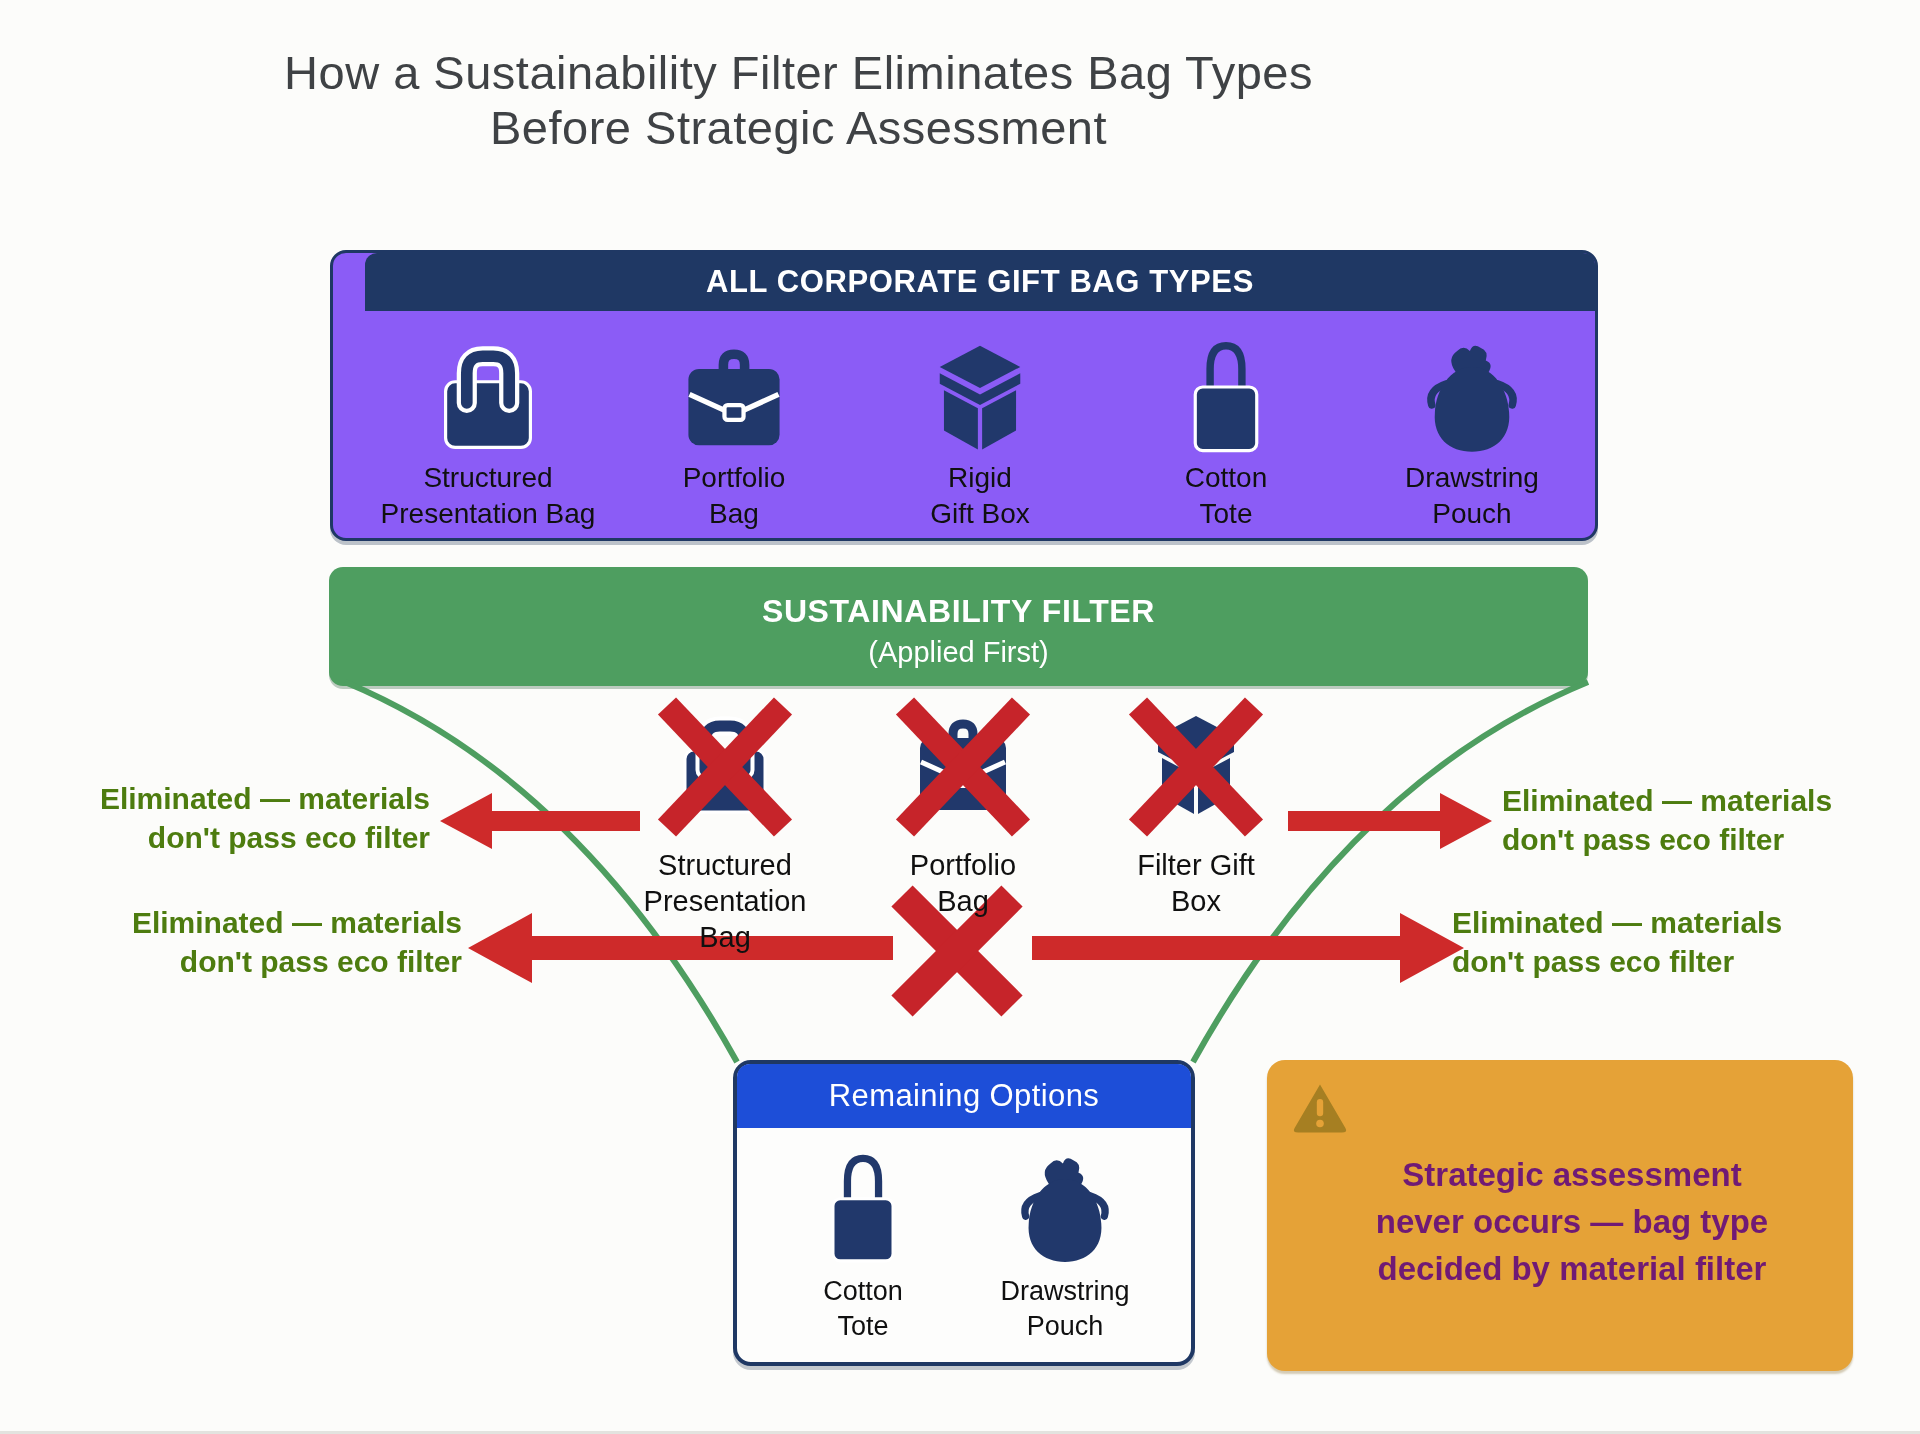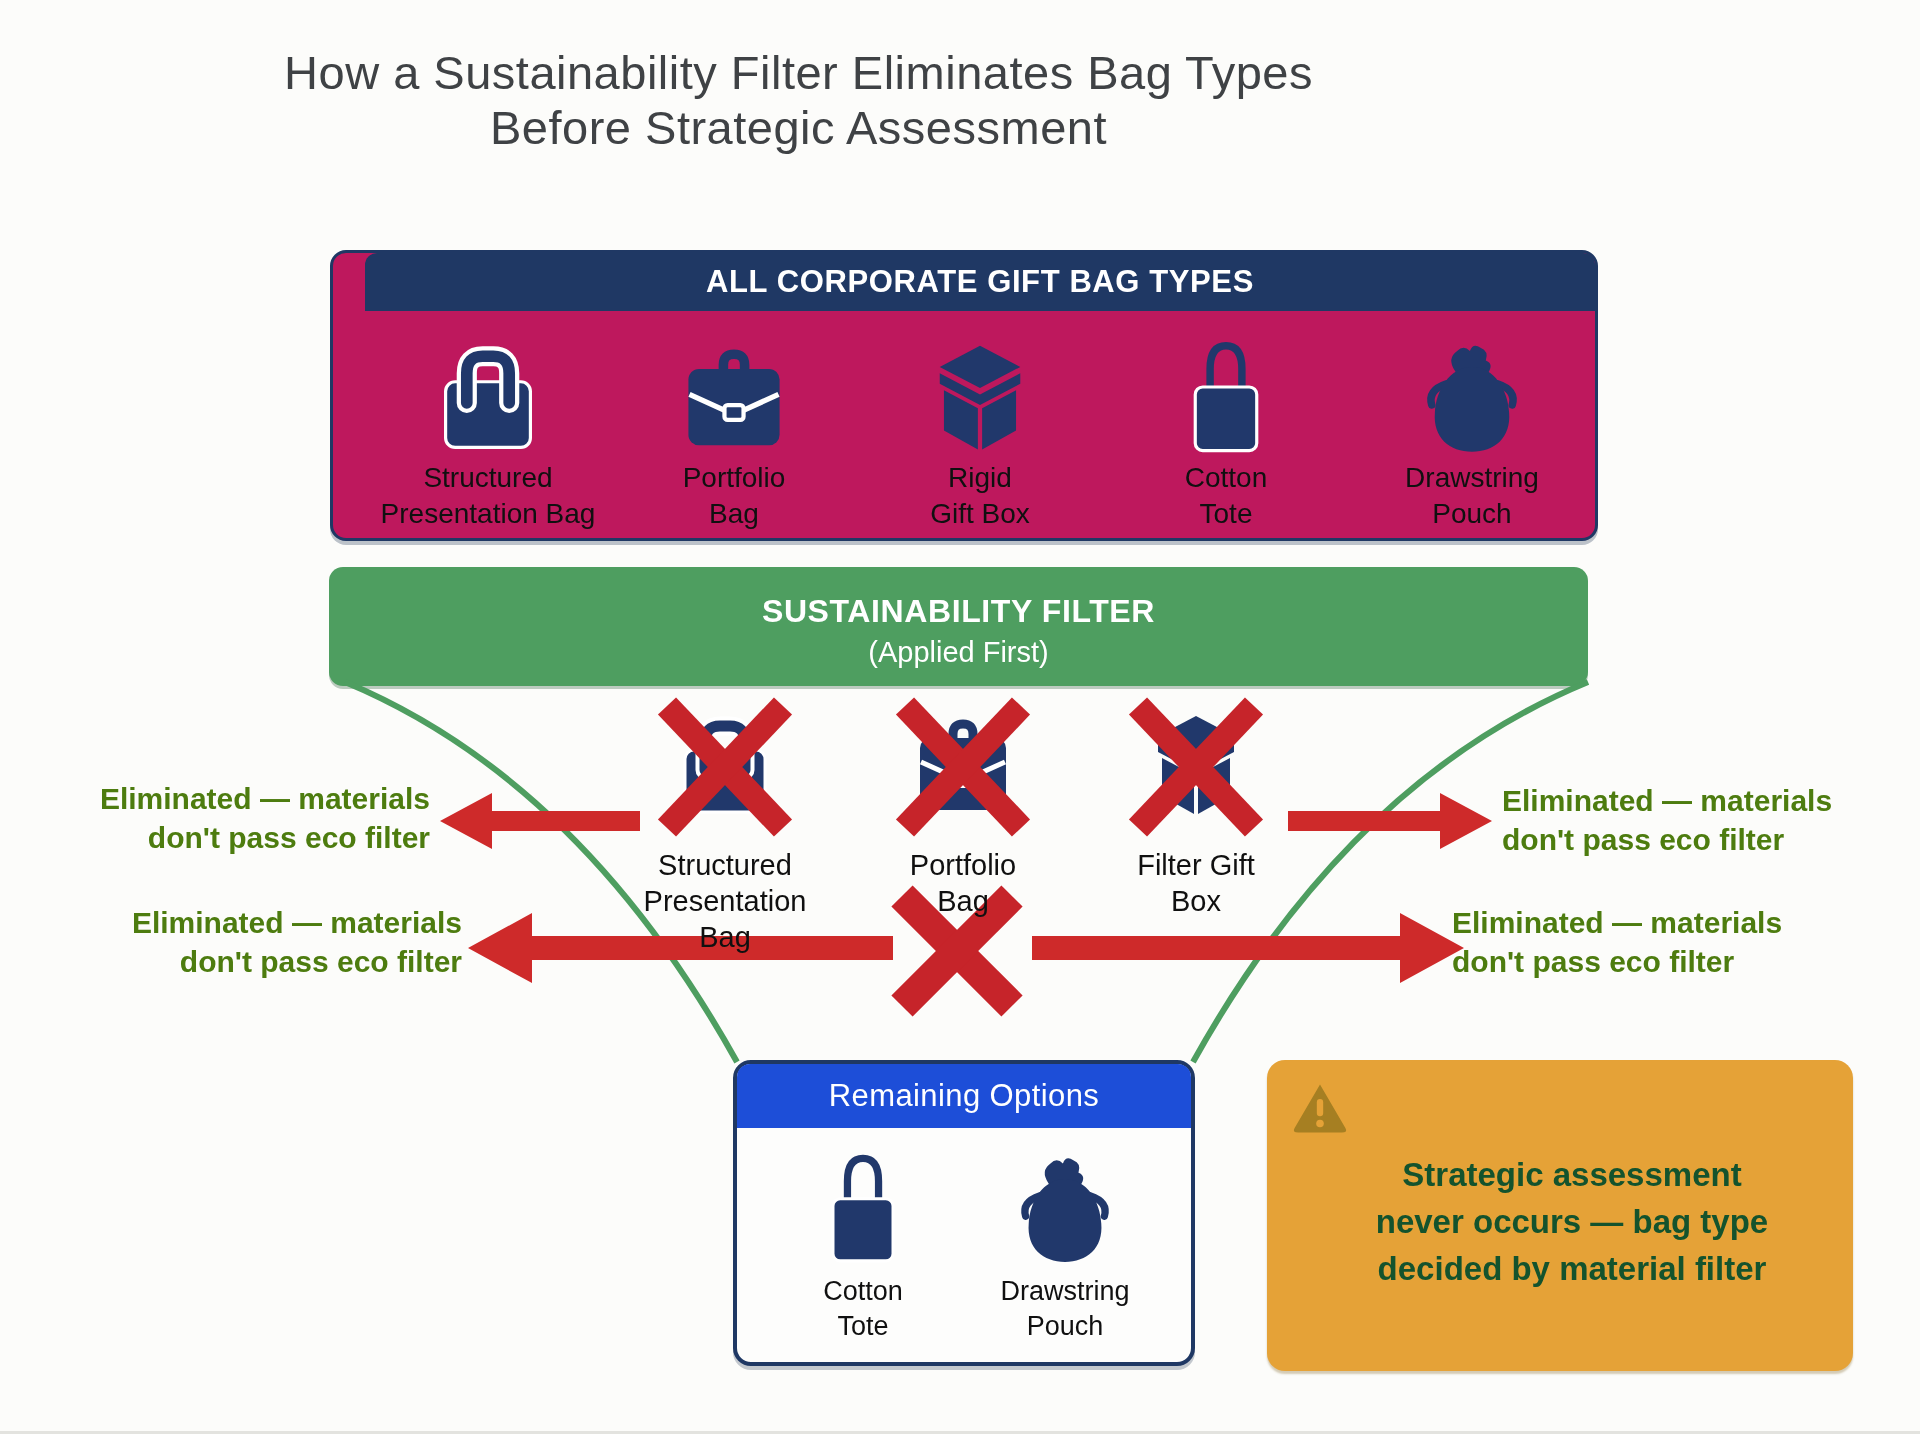--- a/index.html
+++ b/index.html
@@ -6,21 +6,21 @@
   #stage{position:relative;width:1920px;height:1434px;background:#fcfcfa;
          font-family:"Liberation Sans",sans-serif;overflow:hidden;}
   .prelines{white-space:pre-line;}
 
   
   .title{position:absolute;left:136px;top:46px;width:1325px;text-align:center;
          font-size:47px;line-height:1.17;color:#3f4245;font-weight:400;letter-spacing:0.5px;}
 
   
   .allbox{position:absolute;left:330px;top:250px;width:1268px;height:291px;
-          background:#be185d;border:3px solid #1f3864;border-radius:16px;
+          background:#8b5cf6;border:3px solid #1f3864;border-radius:16px;
           box-shadow:0 4px 0 rgba(23,42,77,0.28);box-sizing:border-box;padding-left:32px;}
   .allbox-header{height:58px;background:#1f3864;border-radius:12px 12px 0 0;
           display:flex;align-items:center;justify-content:center;color:#ffffff;
           font-weight:700;font-size:31px;letter-spacing:0.6px;}
   .allbox-row{display:flex;height:227px;}
   .bag-cell{flex:1;display:flex;flex-direction:column;align-items:center;padding-top:26px;}
   .bag-cell svg{width:106px;height:117px;}
   .bag-label{margin-top:6px;font-size:28px;line-height:1.27;text-align:center;color:#101010;}
 
   
@@ -58,21 +58,21 @@
   .rem-cell{width:168px;display:flex;flex-direction:column;align-items:center;}
   .rem-cell svg{width:104px;height:114px;}
   .rem-label{margin-top:10px;font-size:27px;line-height:1.3;text-align:center;color:#101010;}
 
   
   .warnbox{position:absolute;left:1267px;top:1060px;width:586px;height:311px;
           background:#e5a237;border-radius:18px;box-sizing:border-box;
           box-shadow:0 3px 2px rgba(120,90,20,0.3);}
   .warn-icon{position:absolute;left:24px;top:20px;width:58px;height:58px;}
   .warn-text{padding:92px 22px 0 46px;text-align:center;font-size:33px;line-height:1.42;
-          font-weight:600;color:#14532d;}
+          font-weight:600;color:#701a75;}
 
   .bottom-edge{position:absolute;left:0;bottom:0;width:1920px;height:3px;background:#e3e3df;}
 </style>
 </head>
 <body>
 
 <div id="stage">
 
   <svg width="0" height="0" style="position:absolute" aria-hidden="true">
     <defs>

